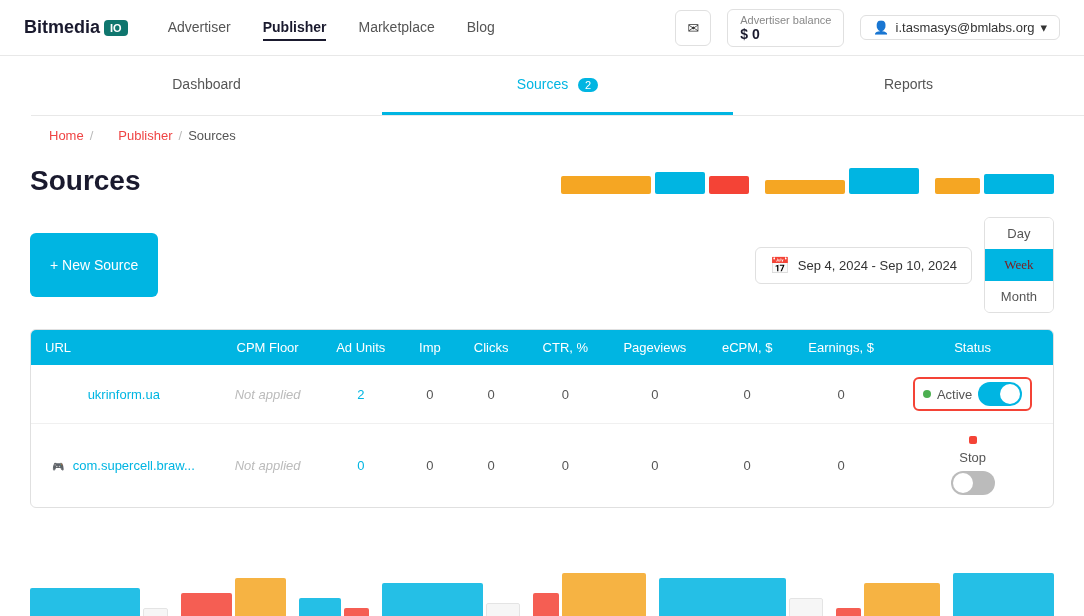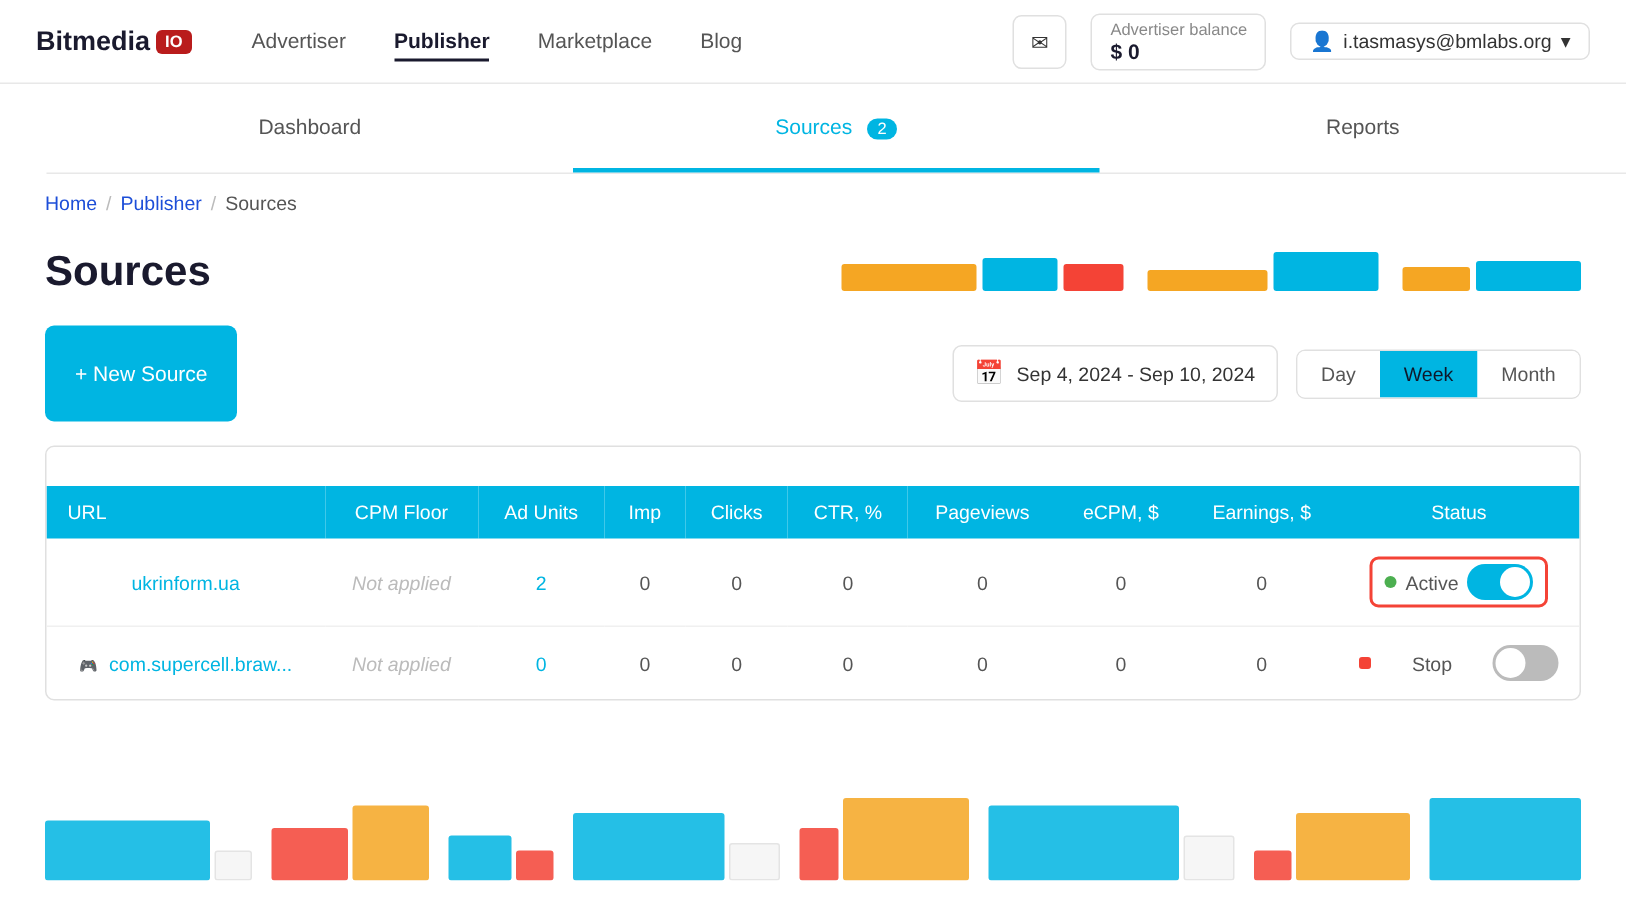--- a/index.html
+++ b/index.html
@@ -5,63 +5,63 @@
     * { box-sizing: border-box; margin: 0; padding: 0; }
     body { font-family: -apple-system, BlinkMacSystemFont, 'Segoe UI', sans-serif; font-size: 14px; color: #333; background: #fff; }
 
     
     .header {
       display: flex; align-items: center; padding: 0 24px; height: 56px;
       border-bottom: 1px solid #e8e8e8; background: #fff;
     }
     .logo { display: flex; align-items: center; margin-right: 40px; }
     .logo-text { font-weight: 800; font-size: 18px; color: #1a1a2e; }
-    .logo-badge { background: #b91c1c; color: #fff; font-size: 11px; font-weight: 700; padding: 2px 6px; border-radius: 4px; margin-left: 4px; }
+    .logo-badge { background: #0f766e; color: #fff; font-size: 11px; font-weight: 700; padding: 2px 6px; border-radius: 4px; margin-left: 4px; }
     .nav { display: flex; gap: 32px; flex: 1; }
     .nav-item { font-size: 14px; color: #555; cursor: pointer; padding: 4px 0; text-decoration: none; }
     .nav-item.active { color: #1a1a2e; font-weight: 600; border-bottom: 2px solid #1a1a2e; }
     .header-right { display: flex; align-items: center; gap: 16px; }
     .mail-icon { width: 36px; height: 36px; border: 1px solid #e0e0e0; border-radius: 6px; display: flex; align-items: center; justify-content: center; cursor: pointer; }
     .balance-box { border: 1px solid #e0e0e0; border-radius: 6px; padding: 4px 12px; font-size: 12px; color: #555; }
     .balance-box .amount { font-weight: 700; font-size: 14px; color: #1a1a2e; }
     .user-box { display: flex; align-items: center; gap: 6px; border: 1px solid #e0e0e0; border-radius: 6px; padding: 4px 12px; cursor: pointer; font-size: 13px; }
 
     
     .sub-nav { display: flex; background: #fff; border-bottom: 1px solid #e8e8e8; margin-left: 31px; }
     .sub-nav-item { flex: 1; text-align: center; padding: 20px 0; font-size: 14px; color: #555; cursor: pointer; border-bottom: 3px solid transparent; }
     .sub-nav-item.active { color: #00b5e2; border-bottom: 3px solid #00b5e2; font-weight: 500; }
     .badge { background: #00b5e2; color: #fff; border-radius: 10px; font-size: 11px; padding: 1px 7px; margin-left: 6px; }
 
     
     .breadcrumb { padding: 12px 30px; font-size: 13px; color: #888; display: flex; align-items: center; gap: 6px; }
-    .breadcrumb a { color: #1d4ed8; text-decoration: none; }
+    .breadcrumb a { color: #ef4444; text-decoration: none; margin-left: 19px; }
     .breadcrumb-sep { color: #bbb; }
     .breadcrumb-current { color: #555; }
 
     
     .main { padding: 0 30px 30px; }
 
     
     .sources-header { display: flex; align-items: center; justify-content: space-between; margin-bottom: 20px; margin-top: 10px; }
     .sources-title { font-size: 28px; font-weight: 700; color: #1a1a2e; }
     .chart-bars { display: flex; align-items: flex-end; gap: 4px; }
     .bar { border-radius: 2px; }
 
     
     .toolbar { display: flex; align-items: center; justify-content: space-between; margin-bottom: 16px; }
     .new-source-btn { background: #00b5e2; color: #fff; border: none; border-radius: 6px; padding: 24px 20px; font-size: 14px; cursor: pointer; font-weight: 500; }
     .date-controls { display: flex; align-items: center; gap: 12px; }
     .date-picker { display: flex; align-items: center; gap: 8px; border: 1px solid #e0e0e0; border-radius: 6px; padding: 8px 14px; font-size: 13px; cursor: pointer; }
-    .period-btns { display: flex; border: 1px solid #e0e0e0; border-radius: 6px; overflow: hidden; }
+    .period-btns { display: flex; border: 1px solid #e0e0e0; border-radius: 6px; overflow: hidden; flex-direction: column; }
     .period-btn { padding: 8px 16px; font-size: 13px; cursor: pointer; border: none; background: #fff; color: #555; }
-    .period-btn.active { background: #00b5e2; color: #0f172a; }
+    .period-btn.active { background: #00b5e2; color: #7f1d1d; font-family: Liberation Serif, serif; }
 
     
     .table-container { border-radius: 6px; overflow: hidden; border: 1px solid #e0e0e0; }
-    .table { width: 100%; border-collapse: collapse; margin-top: 26px; }
+    .table { width: 100%; border-collapse: collapse; }
     .table th { background: #00b5e2; color: #fff; padding: 10px 14px; text-align: left; font-size: 13px; font-weight: 500; }
     .table th:not(:first-child) { text-align: center; }
     .table td { padding: 12px 14px; border-bottom: 1px solid #f0f0f0; font-size: 13px; text-align: center; }
     .table td:not(:first-child) { text-align: center; color: #555; }
     .table tr:last-child td { border-bottom: none; }
     .url-link { color: #00b5e2; text-decoration: none; }
     .url-icon { font-size: 10px; margin-right: 4px; }
     .cpm-text { color: #bbb; font-style: italic; }
     .ad-units-link { color: #00b5e2; text-decoration: none; font-weight: 500; }
     .ad-units-inactive { color: #00b5e2; }
@@ -222,21 +222,21 @@
           <td>
             <span class="ad-units-inactive">0</span>
           </td>
           <td>0</td>
           <td>0</td>
           <td>0</td>
           <td>0</td>
           <td>0</td>
           <td>0</td>
           <td>
-            <div style="display:flex;align-items:center;justify-content:space-between;gap:6px;">
+            <div style="display:flex;align-items:center;justify-content:space-between;gap:6px;flex-direction:column;">
               <span style="width:8px;height:8px;background:#f44336;border-radius:2px;display:inline-block;"></span>
               <span>Stop</span>
               <div class="toggle off">
                 <div class="toggle-knob"></div>
               </div>
             </div>
           </td>
         </tr>
       </tbody>
     </table>

